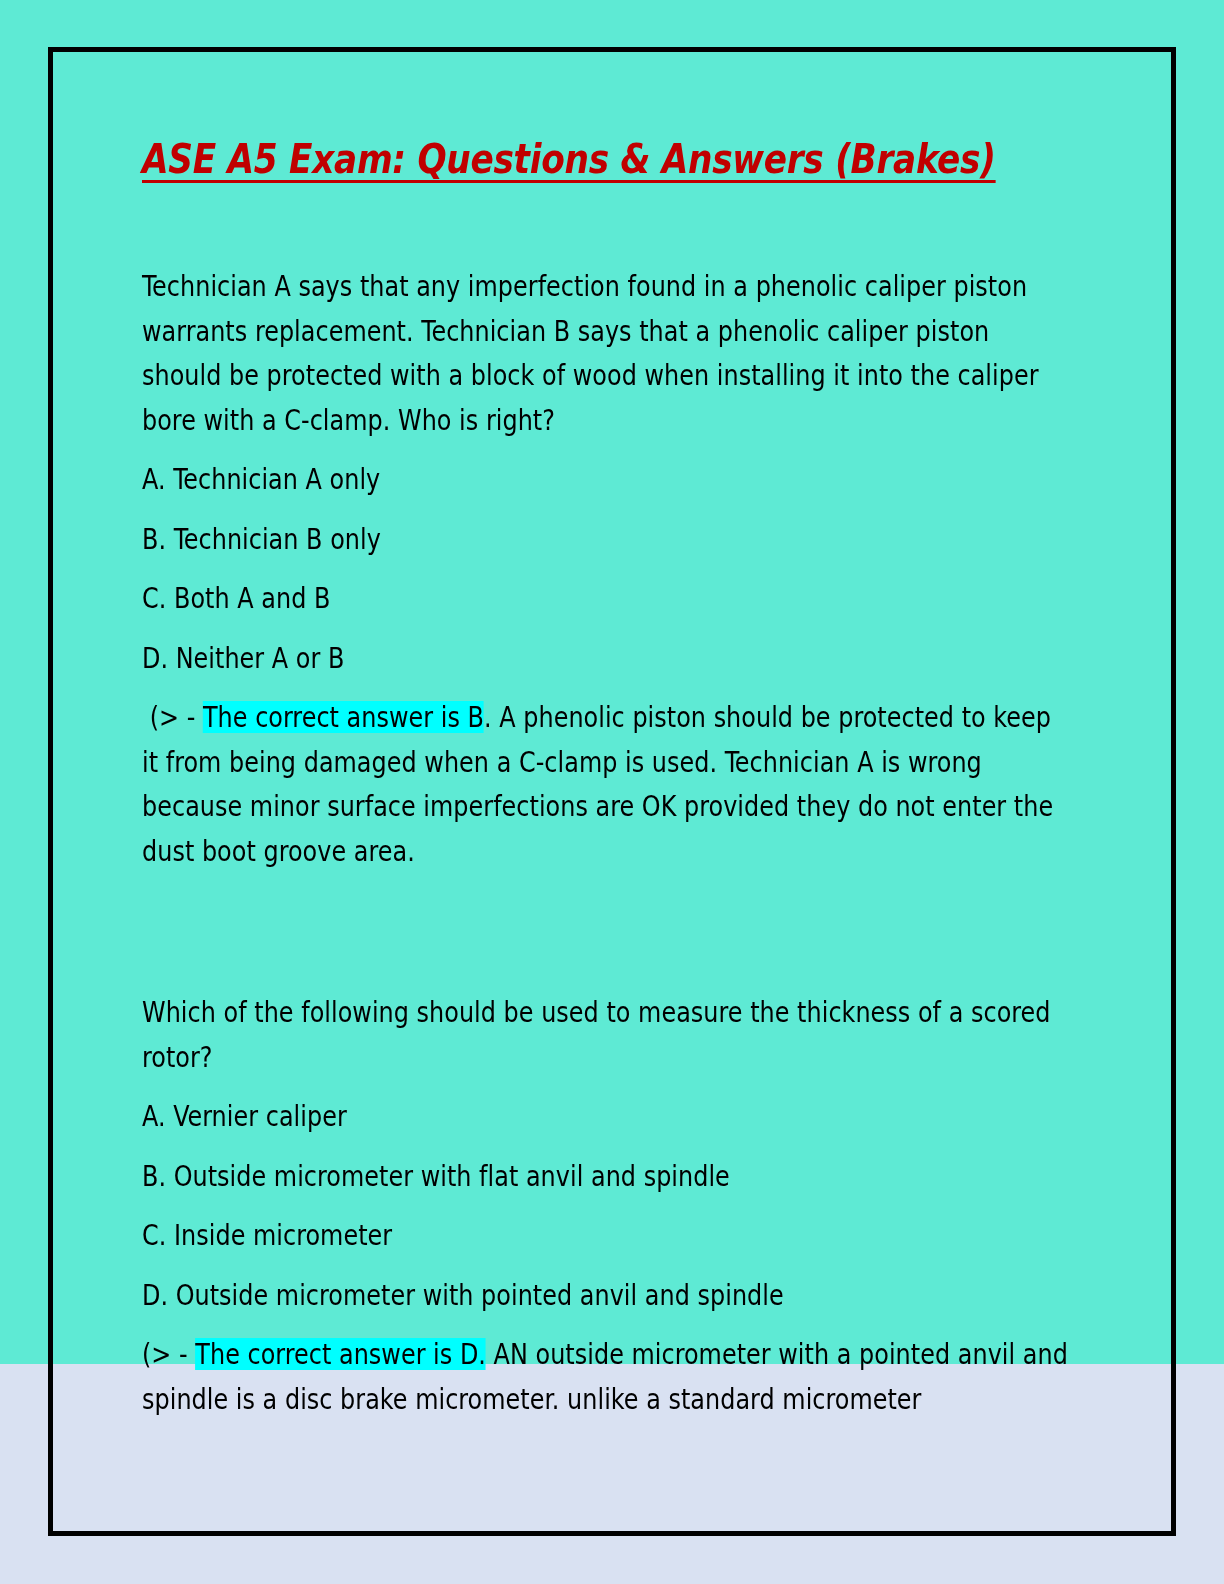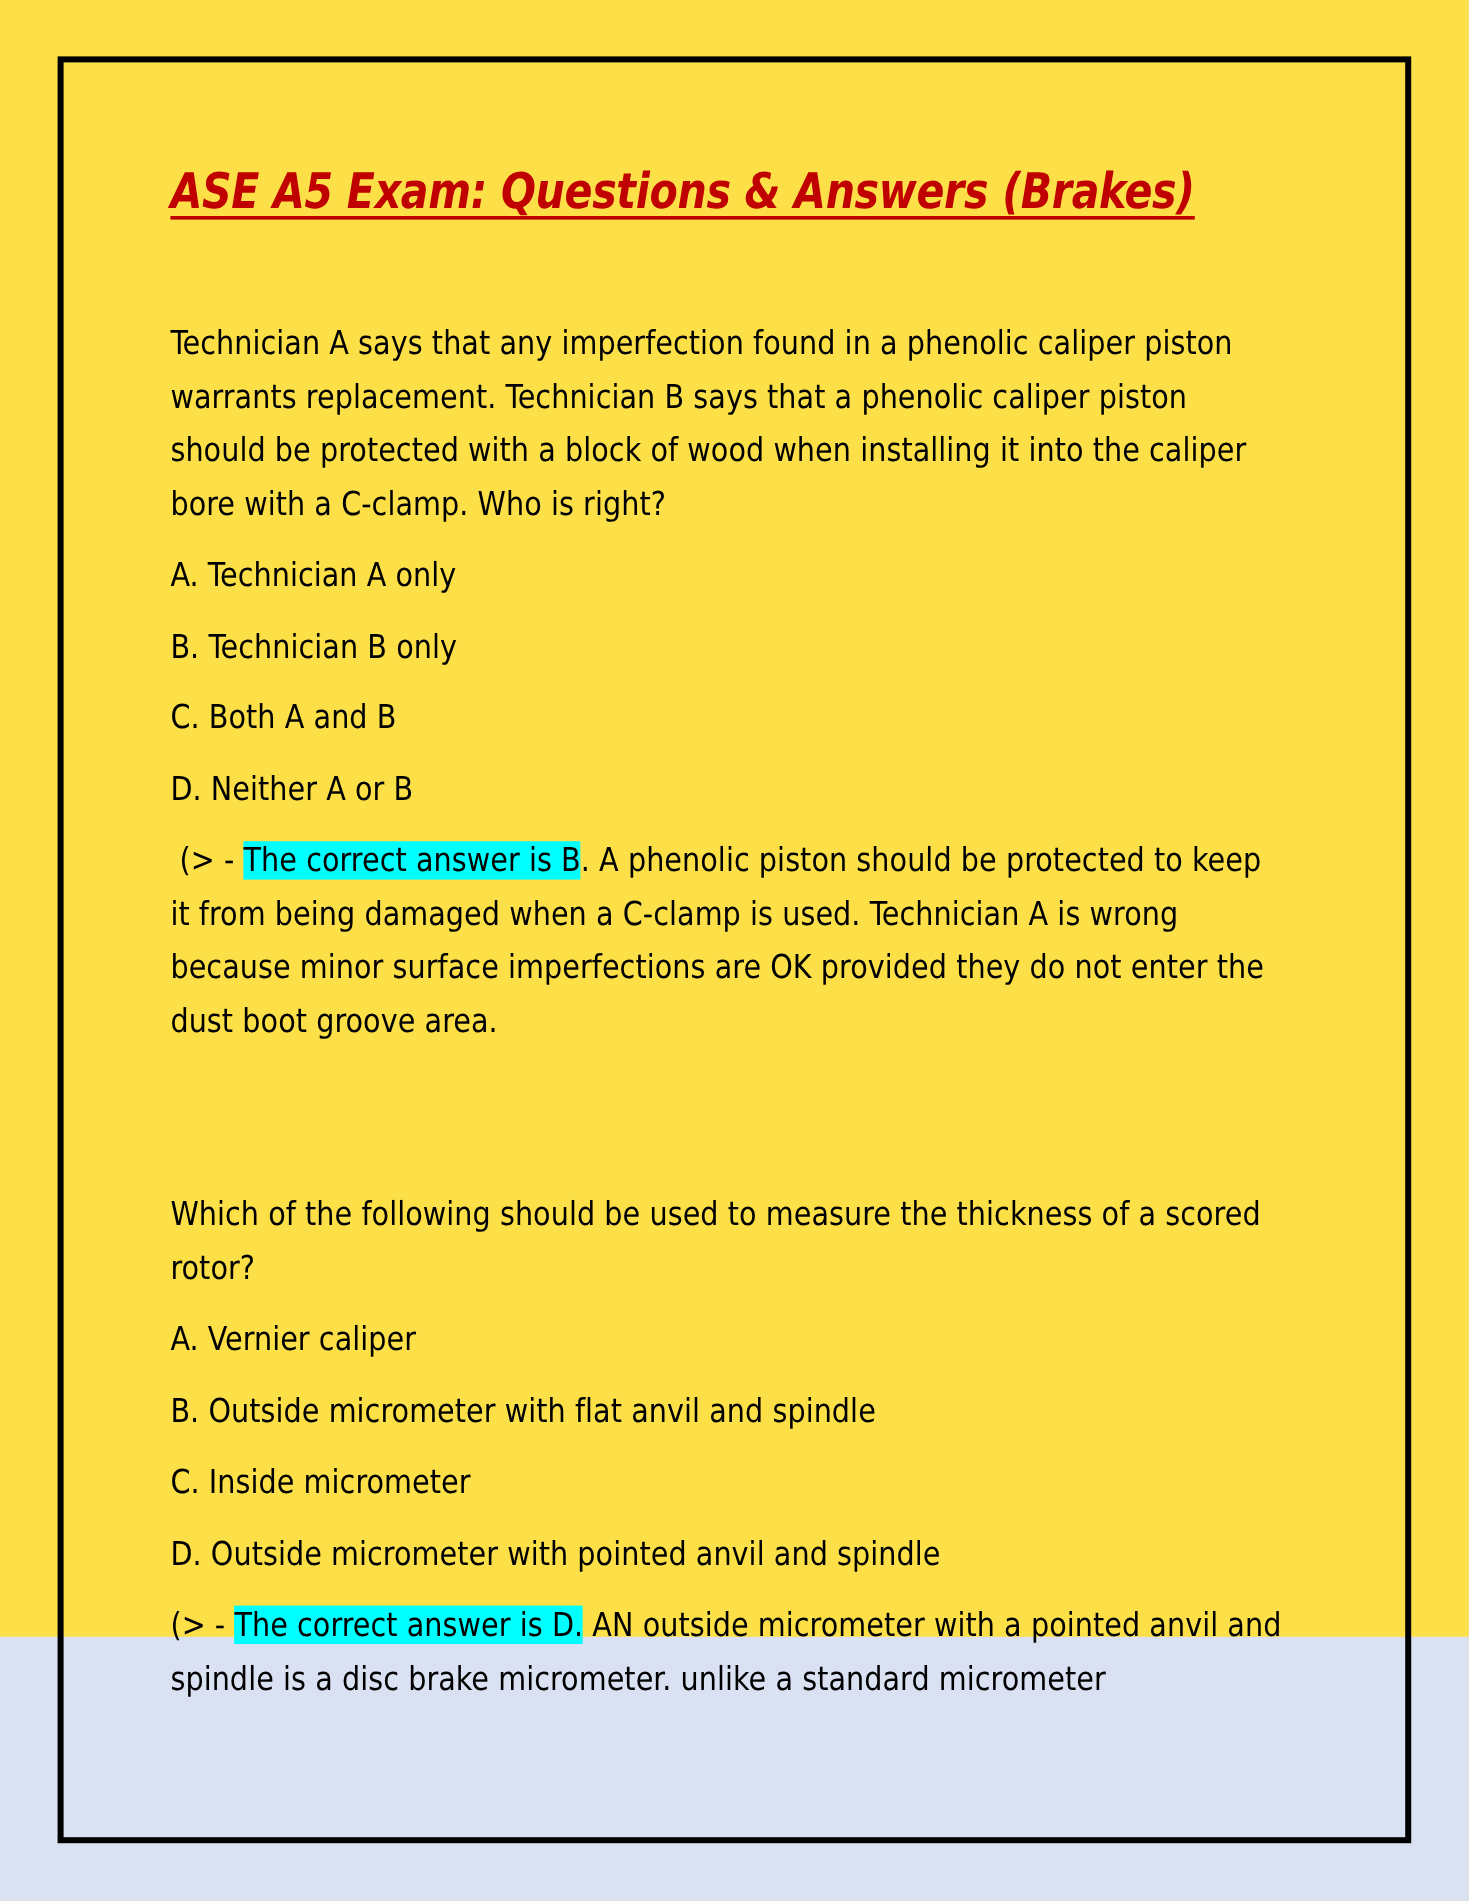--- a/index.html
+++ b/index.html
@@ -10,21 +10,21 @@
     width: 1224px;
     height: 1584px;
     background: #d9e1f2;
     font-family: "Liberation Sans", sans-serif;
     overflow: hidden;
   }
   #page {
     position: relative;
     width: 1224px;
     height: 1364px;
-    background: #fde047;
+    background: #5eead4;
     box-sizing: border-box;
   }
   #doc-border {
     position: absolute;
     left: 48px;
     top: 47px;
     width: 1128px;
     height: 1489px;
     border: 5px solid #000000;
     box-sizing: border-box;

